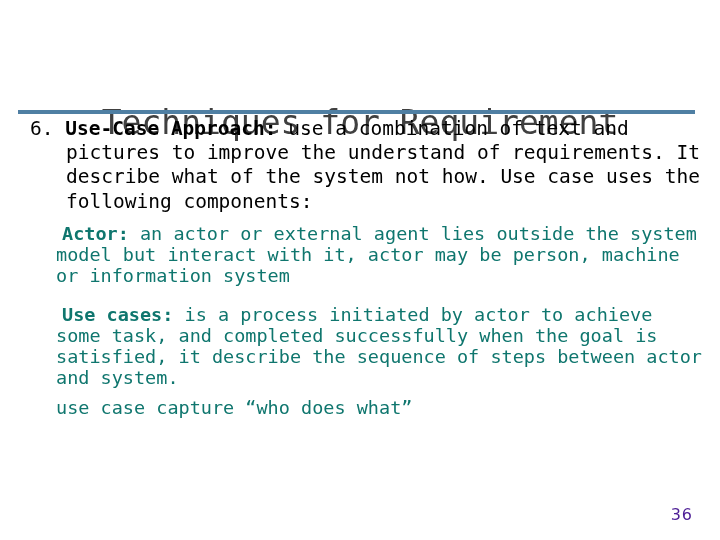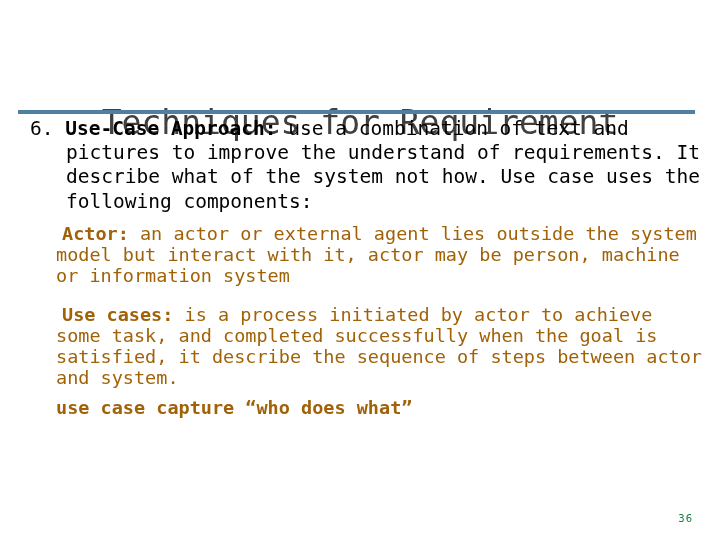--- a/index.html
+++ b/index.html
@@ -73,42 +73,41 @@
     font-weight: bold;
   }
 
   .sub-block {
     margin-top: 9px;
     padding-left: 56px;
     text-indent: 6px;
     padding-right: 18px;
     font-size: 18.5px;
     line-height: 21px;
-    color: #a16207;
+    color: #0f766e;
     white-space: pre-wrap;
   }
   .sub-block.second {
     margin-top: 18px;
   }
   .sub-block.tail {
     text-indent: 0px;
-    font-weight: bold;
   }
   .sub-block .lead {
     font-weight: bold;
   }
 
   
   .page-number {
     position: absolute;
     right: 27px;
     bottom: 16px;
     font-family: "DejaVu Sans", "Liberation Sans", sans-serif;
-    font-size: 10px;
-    color: #15803d;
+    font-size: 16px;
+    color: #4c1d95;
     letter-spacing: 1px;
   }
 </style>
 </head>
 <body>
 
 <div class="slide">
 
   <div class="slide-title">
     <span class="title-line">Techniques for Requirement</span>

